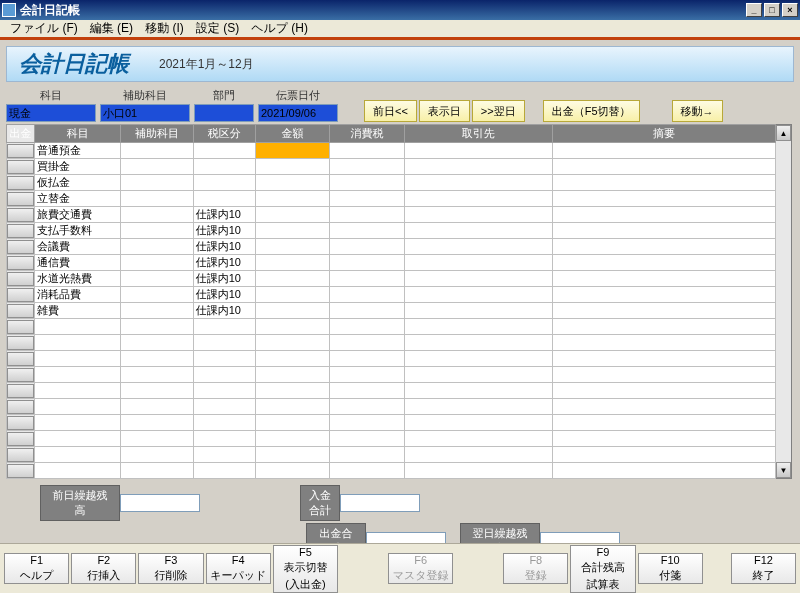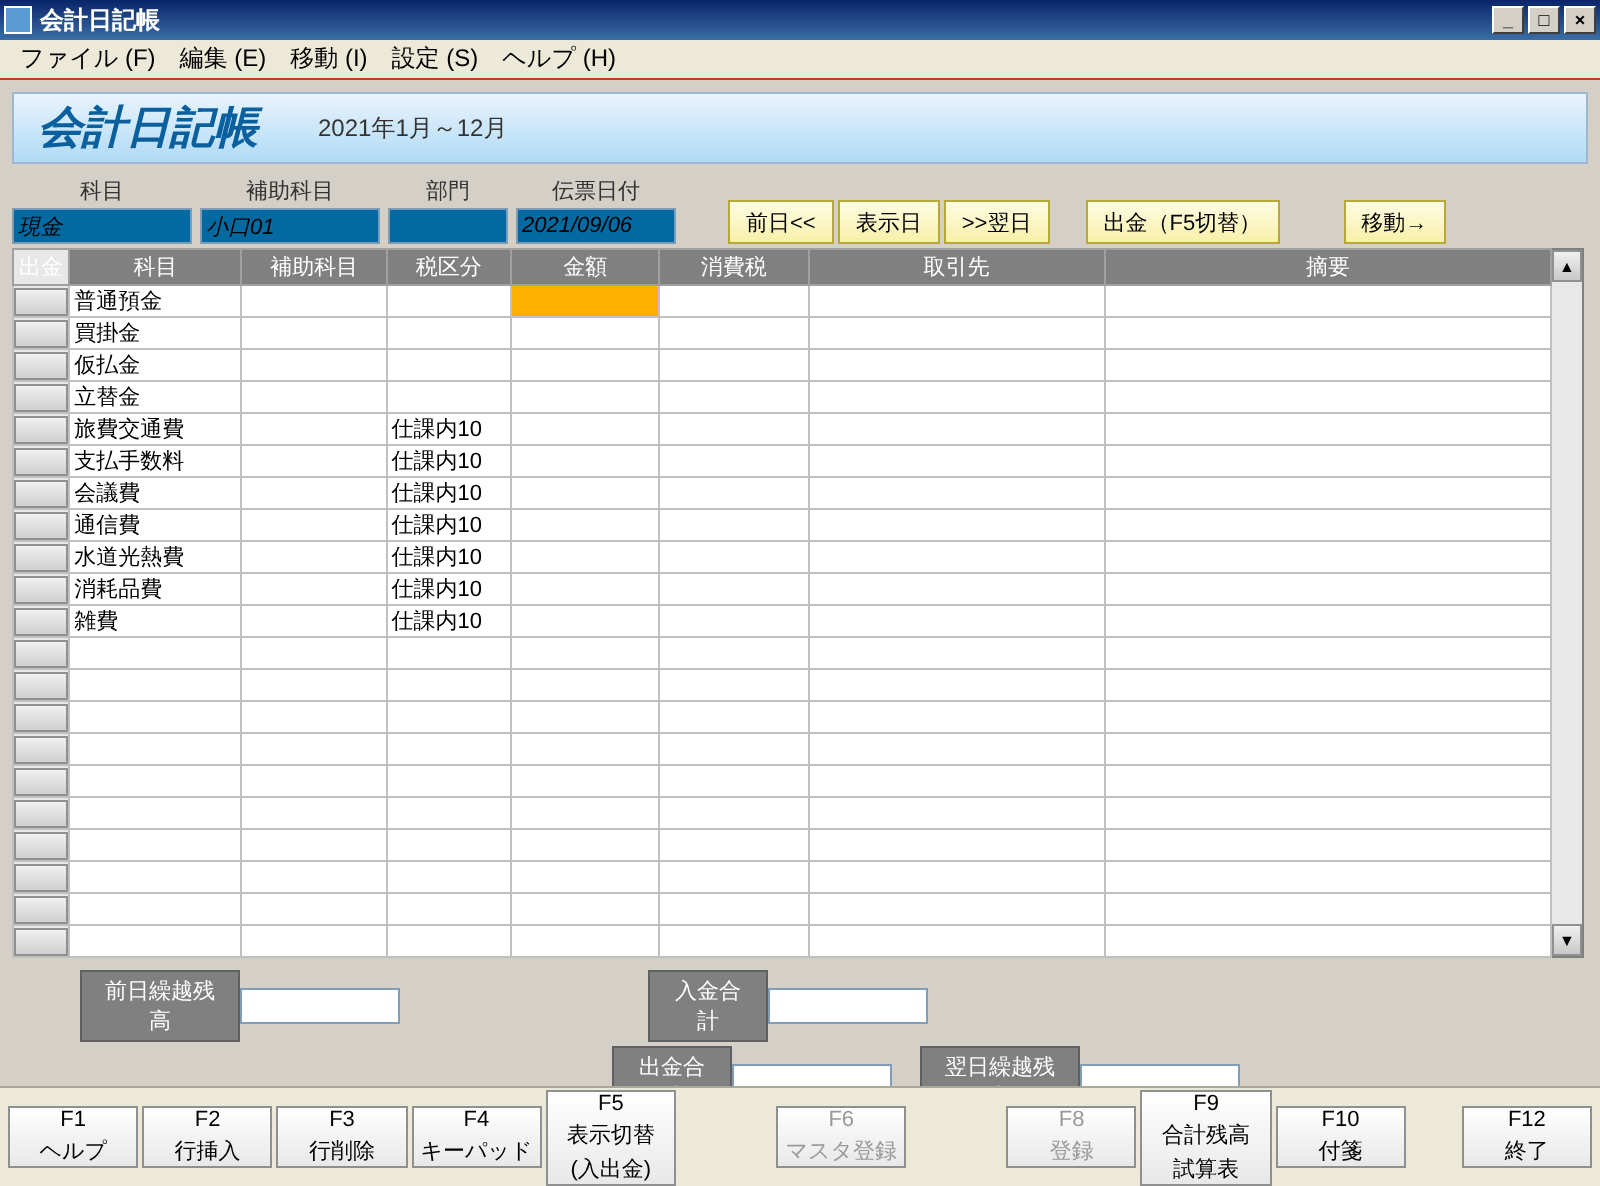--- a/index.html
+++ b/index.html
@@ -4,33 +4,33 @@
 <style>
 * { box-sizing: border-box; margin: 0; padding: 0; font-family: "MS PGothic", "Meiryo", sans-serif; }
 body { width: 800px; height: 593px; background: #d4d0c8; overflow: hidden; font-size: 11px; }
 
 .titlebar { height: 20px; background: linear-gradient(to bottom, #0a246a, #3a6ea5); color: #fff; display: flex; align-items: center; padding: 0 2px; }
 .titlebar .tb-icon { width: 14px; height: 14px; background: #5a9bd5; margin-right: 4px; border: 1px solid #fff; }
 .titlebar .tb-title { flex: 1; font-weight: bold; font-size: 12px; }
 .titlebar .tb-btns { display: flex; gap: 2px; }
 .titlebar .tb-btn { width: 16px; height: 14px; background: #d4d0c8; border: 1px solid #fff; border-right-color: #404040; border-bottom-color: #404040; display: flex; align-items: center; justify-content: center; font-size: 9px; font-weight: bold; color: #000; cursor: pointer; }
 
-.menubar { height: 20px; background: #ece9d8; display: flex; align-items: center; padding: 0 4px; border-bottom: 1px solid #c2410c; }
+.menubar { height: 20px; background: #ece9d8; display: flex; align-items: center; padding: 0 4px; border-bottom: 3px solid #c2410c; }
 .menubar .menu-item { padding: 2px 6px; cursor: pointer; font-size: 12px; }
 
 .content { padding: 6px; }
 
 .header-band { background: linear-gradient(to bottom, #e8f4fd, #b0daf5); height: 36px; display: flex; align-items: center; padding: 0 12px; border: 1px solid #9db7d1; margin-bottom: 6px; }
 .header-band .page-title { font-size: 22px; font-weight: bold; color: #0a5f9e; font-style: italic; margin-right: 30px; }
 .header-band .period { font-size: 12px; color: #333; }
 
 .search-row { display: flex; align-items: flex-end; gap: 4px; margin-bottom: 2px; }
 .search-group { display: flex; flex-direction: column; }
 .search-group .lbl { text-align: center; font-size: 11px; color: #333; padding-bottom: 1px; }
-.search-group .fld { height: 18px; border: 1px solid #7f9db9; background: #0369a1; padding: 0 2px; display: flex; align-items: center; font-size: 11px; font-style: italic; }
+.search-group .fld { height: 18px; border: 1px solid #7f9db9; background: #1d4ed8; padding: 0 2px; display: flex; align-items: center; font-size: 11px; }
 
 .nav-btns { display: flex; gap: 2px; margin-left: 20px; }
 .nav-btn { height: 22px; padding: 0 8px; background: linear-gradient(to bottom, #fefce3, #f8f0a8); border: 1px solid #b8a838; cursor: pointer; display: flex; align-items: center; font-size: 11px; }
 
 .grid-wrap { position: relative; display: flex; }
 .grid { border: 1px solid #808080; border-collapse: collapse; width: 770px; background: #fff; }
 .grid th { background: #808080; color: #fff; font-weight: normal; font-size: 11px; border: 1px solid #a0a0a0; padding: 1px 2px; height: 16px; }
 .grid td { border: 1px solid #c0c0c0; height: 16px; padding: 0 2px; font-size: 11px; }
 .grid .rowbtn { width: 28px; background: #e8e8e8; padding: 0; }
 .grid .rowbtn .rb { width: 100%; height: 14px; background: linear-gradient(to bottom, #f0f0f0, #d0d0d0); border: 1px solid #909090; cursor: pointer; }
@@ -390,21 +390,21 @@
       <div class="strack"></div>
       <div class="sbtn">▼</div>
     </div>
   </div>
 
   <div class="totals">
     <div class="totals-row">
       <div class="tot-lbl">前日繰越残高</div>
       <div class="tot-val"></div>
       <div style="width:86px;"></div>
-      <div class="tot-lbl" style="width:60px;margin-left:24px;">入金合計</div>
+      <div class="tot-lbl" style="width:40px;">入金合計</div>
       <div class="tot-val"></div>
     </div>
     <div class="totals-row">
       <div style="width:180px;"></div>
       <div style="width:86px;"></div>
       <div class="tot-lbl" style="width:60px;">出金合計</div>
       <div class="tot-val"></div>
       <div class="tot-lbl">翌日繰越残高</div>
       <div class="tot-val"></div>
     </div>

